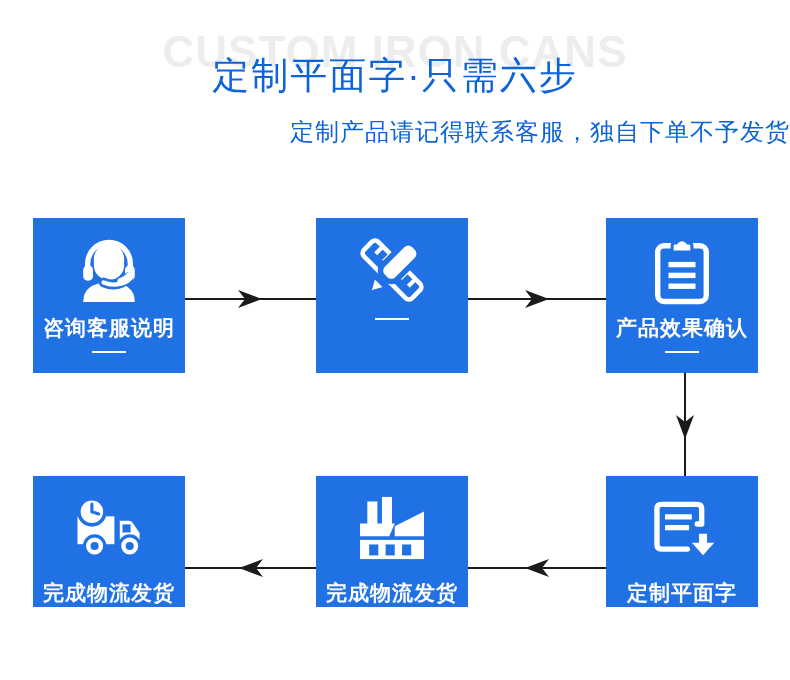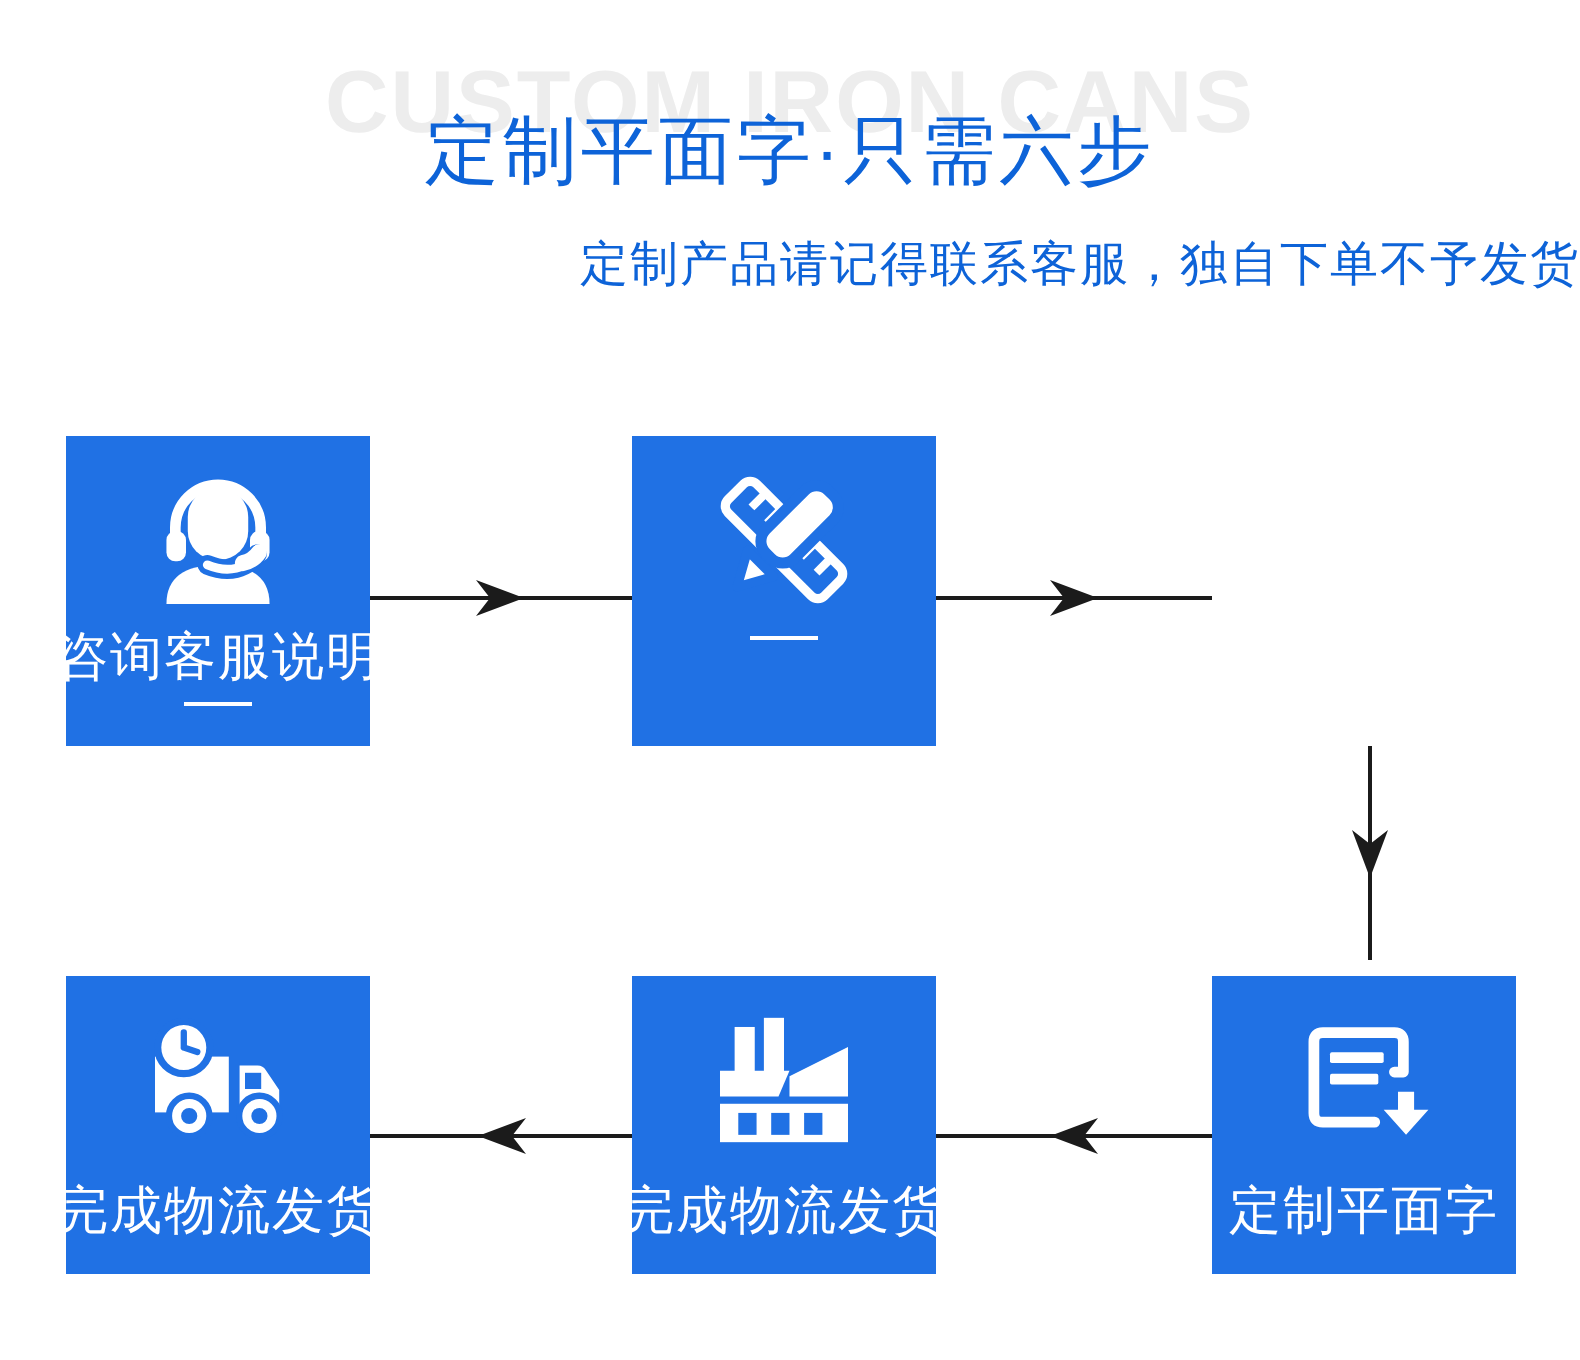--- a/index.html
+++ b/index.html
@@ -26,25 +26,25 @@
     position:absolute;top:116px;left:0;right:0;text-align:right;
     font-size:24px;letter-spacing:1px;color:var(--accent-blue);
     white-space:nowrap;z-index:2;
   }
 
   .step{
     position:absolute;width:152px;background:var(--box-blue);
     display:flex;flex-direction:column;align-items:center;z-index:2;
   }
   .step--r1{top:218px;height:155px;}
-  .step--r2{top:488px;height:149px;}
+  .step--r2{top:476px;height:131px;}
   .step .icon{margin-top:15px;height:74px;display:flex;align-items:center;justify-content:center;}
   .step .label{
-    color:#fff;font-size:26px;letter-spacing:1px;line-height:24px;
-    margin-top:9px;white-space:nowrap;
+    color:#fff;font-size:21px;letter-spacing:1px;line-height:24px;
+    margin-top:9px;white-space:nowrap;font-weight:bold;
   }
   .step--r2 .label{margin-top:16px;}
   .step .underline{width:34px;height:2px;background:#fff;margin-top:11px;}
 
   #step-1{left:33px;} #step-2{left:316px;} #step-3{left:606px;}
   #step-4{left:606px;} #step-5{left:316px;} #step-6{left:33px;}
 
   .arrow{position:absolute;z-index:1;}
   #arrow-1-2{left:185px;top:290px;}
   #arrow-2-3{left:468px;top:290px;}
@@ -94,20 +94,33 @@
         </g>
         <g transform="rotate(45 38 38)">
           <rect x="27" y="2" width="22" height="48" rx="9" class="f-white" style="stroke:var(--box-blue);stroke-width:6"></rect>
           <path d="M28 56 L48 56 L38 74 Z" class="f-white" style="stroke:var(--box-blue);stroke-width:5;stroke-linejoin:round"></path>
         </g>
       </svg>
     </span>
     <div class="underline"></div>
   </div>
 
+  <div class="step step--r1" id="step-3">
+    <span class="icon">
+      <svg width="58" height="72" viewBox="0 0 64 80">
+        <rect x="5" y="13" width="54" height="62" rx="7" class="s-white" stroke-width="6"></rect>
+        <path d="M21 20 L21 13 Q21 10 24 10 L25.5 10 A7.5 7.5 0 0 1 38.5 10 L40 10 Q43 10 43 13 L43 20 Z" class="f-white" style="stroke:var(--box-blue);stroke-width:3.5"></path>
+        <rect x="17" y="31" width="30" height="6" class="f-white"></rect>
+        <rect x="17" y="43" width="30" height="6" class="f-white"></rect>
+        <rect x="17" y="55" width="30" height="6" class="f-white"></rect>
+      </svg>
+    </span>
+    <div class="label">产品效果确认</div>
+    <div class="underline"></div>
+  </div>
 
   <div class="step step--r2" id="step-4">
     <span class="icon">
       <svg width="68" height="63" viewBox="0 0 76 70">
         <path d="M55 30 L60 30 L60 13 Q60 8 55 8 L15 8 Q10 8 10 13 L10 53 Q10 58 15 58 L44 58" class="s-white" stroke-width="6" stroke-linecap="round" stroke-linejoin="round"></path>
         <rect x="19" y="19" width="30" height="6" rx="1" class="f-white"></rect>
         <rect x="19" y="31" width="27" height="6" rx="1" class="f-white"></rect>
         <path d="M57 41 L66 41 L66 51 L74 51 L61.5 65 L49 51 L57 51 Z" class="f-white"></path>
       </svg>
     </span>

